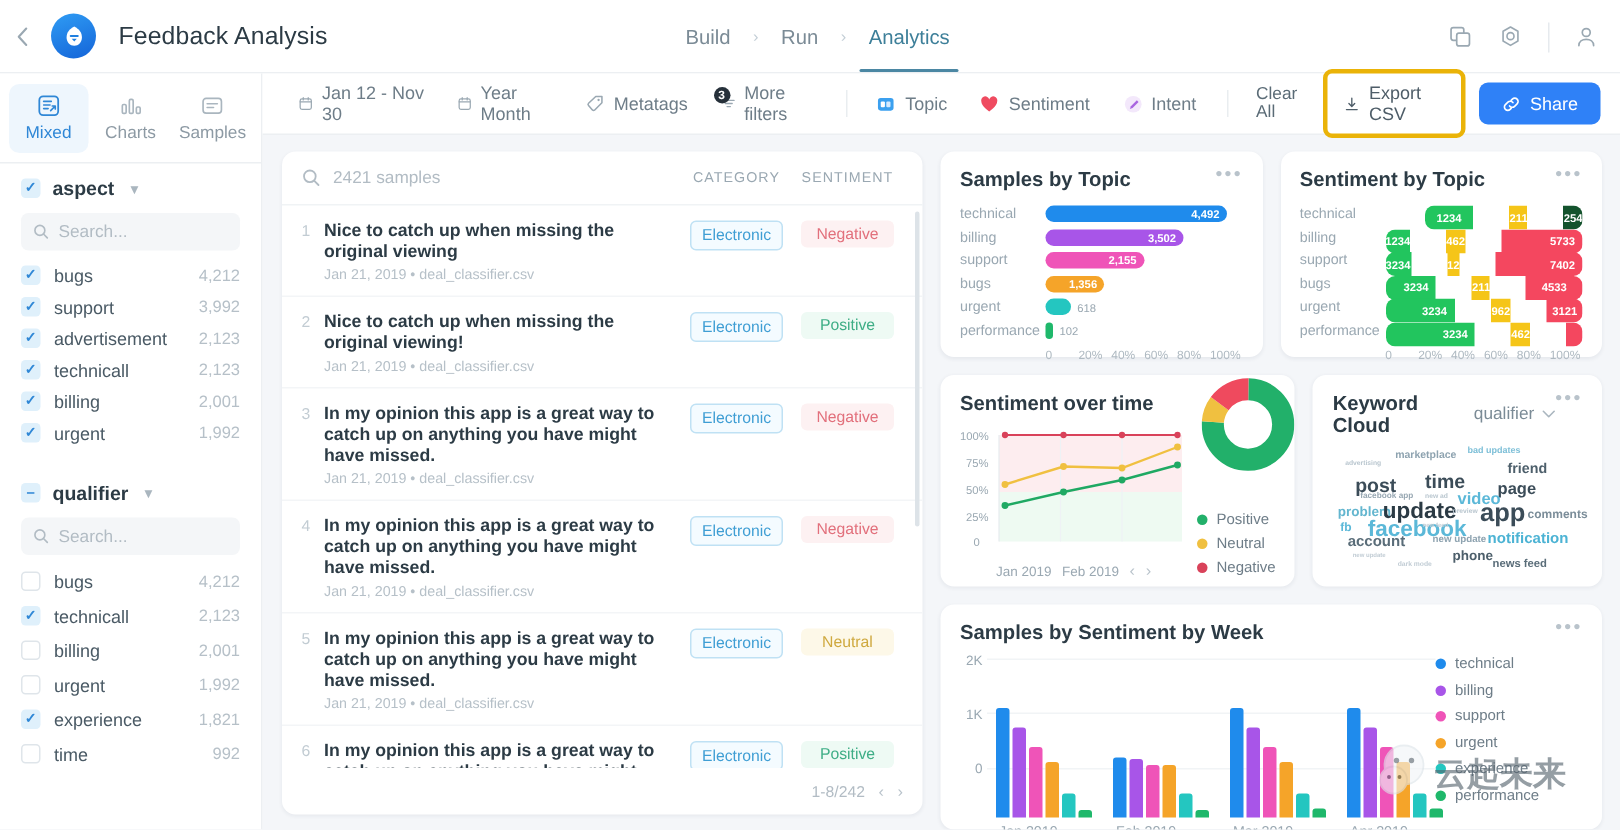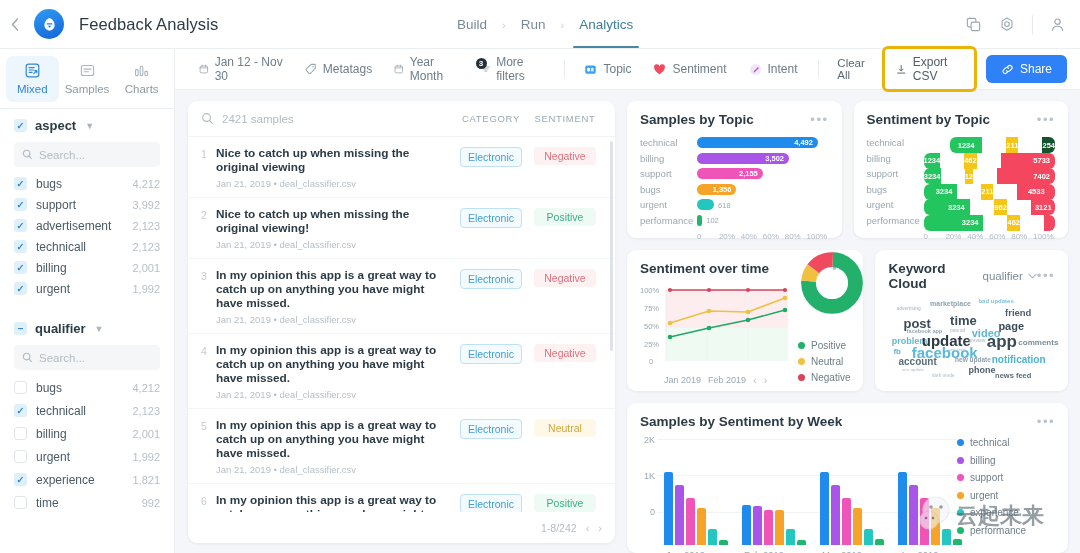--- a/index.html
+++ b/index.html
@@ -121,21 +121,21 @@
   .samples-foot .pg { font-size: 10.5px; color: #b2bcc4; }
   .pg-btn { color: #b9c3cb; font-size: 11px; cursor: pointer; }
   .scrollbar { position: absolute; right: 2px; top: 40px; width: 3px; height: 210px;
     background: #dde3e8; border-radius: 2px; }
 
   .rightcol { flex: 1; display: flex; flex-direction: column; gap: 12px; }
   .toprow { display: flex; gap: 12px; height: 137px; }
   .midrow { display: flex; gap: 12px; height: 141px; }
   .bottomrow { height: 140px; }
   .panel { flex: 1; padding: 11px 13px 8px 13px; display: flex; flex-direction: column; position: relative; }
-  .panel-head { display: flex; align-items: center; justify-content: space-between; }
+  .panel-head { display: flex; align-items: flex-start; justify-content: space-between; }
 
   
   .hbars { margin-top: 9px; flex: 1; display: flex; flex-direction: column; }
   .hbrow { display: flex; align-items: center; height: 13px; margin-bottom: 2.5px; }
   .hblab { width: 57px; font-size: 9.5px; color: #9aa8b2; flex: none; }
   .hbtrack { flex: 1; position: relative; height: 11px; }
   .hbfill { height: 11px; border-radius: 6px; display: flex; align-items: center;
     justify-content: flex-end; padding-right: 5px; }
   .hbfill span { font-size: 7.5px; color: #fff; font-weight: 700; }
   .hbout { font-size: 7.5px; color: #9aa8b2; font-weight: 400; position: absolute; top: 1.5px; }
@@ -231,32 +231,32 @@
       <div class="vtab active">
         <svg width="17" height="17" viewBox="0 0 20 20" fill="none">
           <rect x="2.6" y="2.6" width="14.8" height="14.8" rx="3" stroke="#2f87d6" stroke-width="1.4"></rect>
           <path d="M6 6.6h6M6 9.4h5M6 12.2h3.5" stroke="#2f87d6" stroke-width="1.3" stroke-linecap="round"></path>
           <path d="M11.5 13.8l3.6-3.6M15.1 10.2h-2.4M15.1 10.2v2.4" stroke="#2f87d6" stroke-width="1.3" stroke-linecap="round" stroke-linejoin="round"></path>
         </svg>
         <span>Mixed</span>
       </div>
       <div class="vtab">
         <svg width="17" height="17" viewBox="0 0 20 20" fill="none">
-          <rect x="2.8" y="4.2" width="14.4" height="11.6" rx="2.4" stroke="#aab6bf" stroke-width="1.3"></rect>
-          <path d="M6 8.4h8M6 11.4h5" stroke="#aab6bf" stroke-width="1.3" stroke-linecap="round"></path>
-        </svg>
-        <span>Samples</span>
-      </div>
-      <div class="vtab">
-        <svg width="17" height="17" viewBox="0 0 20 20" fill="none">
           <rect x="3" y="9" width="3" height="7" rx="1" stroke="#aab6bf" stroke-width="1.3"></rect>
           <rect x="8.5" y="5" width="3" height="11" rx="1" stroke="#aab6bf" stroke-width="1.3"></rect>
           <rect x="14" y="11" width="3" height="5" rx="1" stroke="#aab6bf" stroke-width="1.3"></rect>
         </svg>
         <span>Charts</span>
+      </div>
+      <div class="vtab">
+        <svg width="17" height="17" viewBox="0 0 20 20" fill="none">
+          <rect x="2.8" y="4.2" width="14.4" height="11.6" rx="2.4" stroke="#aab6bf" stroke-width="1.3"></rect>
+          <path d="M6 8.4h8M6 11.4h5" stroke="#aab6bf" stroke-width="1.3" stroke-linecap="round"></path>
+        </svg>
+        <span>Samples</span>
       </div>
     </div>
     <div class="rail-sep"></div>
 
     <div class="fgroup">
       <div class="fgroup-head">
         <div class="cbx on"></div>
         <div class="fg-title">aspect</div>
         <div class="fg-chev">▼</div>
       </div>
@@ -352,31 +352,31 @@
   <div class="filterbar">
     <div class="fchip">
       <svg width="12" height="12" viewBox="0 0 14 14" fill="none">
         <rect x="1.6" y="2.6" width="10.8" height="10" rx="1.8" stroke="#9aa8b2" stroke-width="1.2"></rect>
         <path d="M1.6 5.4h10.8M4.6 1.4v2.2M9.4 1.4v2.2" stroke="#9aa8b2" stroke-width="1.2" stroke-linecap="round"></path>
       </svg>
       <span>Jan 12 - Nov 30</span>
     </div>
     <div class="fchip">
       <svg width="12" height="12" viewBox="0 0 14 14" fill="none">
+        <rect x="1.6" y="2.6" width="10.8" height="10" rx="1.8" stroke="#9aa8b2" stroke-width="1.2"></rect>
+        <path d="M1.6 5.4h10.8M4.6 1.4v2.2M9.4 1.4v2.2" stroke="#9aa8b2" stroke-width="1.2" stroke-linecap="round"></path>
+      </svg>
+      <span>Year Month</span>
+    </div>
+    <div class="fchip">
+      <svg width="12" height="12" viewBox="0 0 14 14" fill="none">
         <path d="M7.2 1.6H12v4.8l-5.6 5.6a1.3 1.3 0 01-1.8 0L1.6 8.6a1.3 1.3 0 010-1.8z" stroke="#9aa8b2" stroke-width="1.2" stroke-linejoin="round"></path>
         <circle cx="9.4" cy="4.3" r=".9" fill="#9aa8b2"></circle>
       </svg>
       <span>Metatags</span>
-    </div>
-    <div class="fchip">
-      <svg width="12" height="12" viewBox="0 0 14 14" fill="none">
-        <rect x="1.6" y="2.6" width="10.8" height="10" rx="1.8" stroke="#9aa8b2" stroke-width="1.2"></rect>
-        <path d="M1.6 5.4h10.8M4.6 1.4v2.2M9.4 1.4v2.2" stroke="#9aa8b2" stroke-width="1.2" stroke-linecap="round"></path>
-      </svg>
-      <span>Year Month</span>
     </div>
     <div class="fchip">
       <div class="badge">3</div>
       <svg width="12" height="12" viewBox="0 0 14 14" fill="none">
         <path d="M1.8 4h10.4M3.6 7h6.8M5.4 10h3.2" stroke="#9aa8b2" stroke-width="1.3" stroke-linecap="round"></path>
       </svg>
       <span>More filters</span>
     </div>
     <div class="fbar-divider"></div>
     <div class="fchip">

